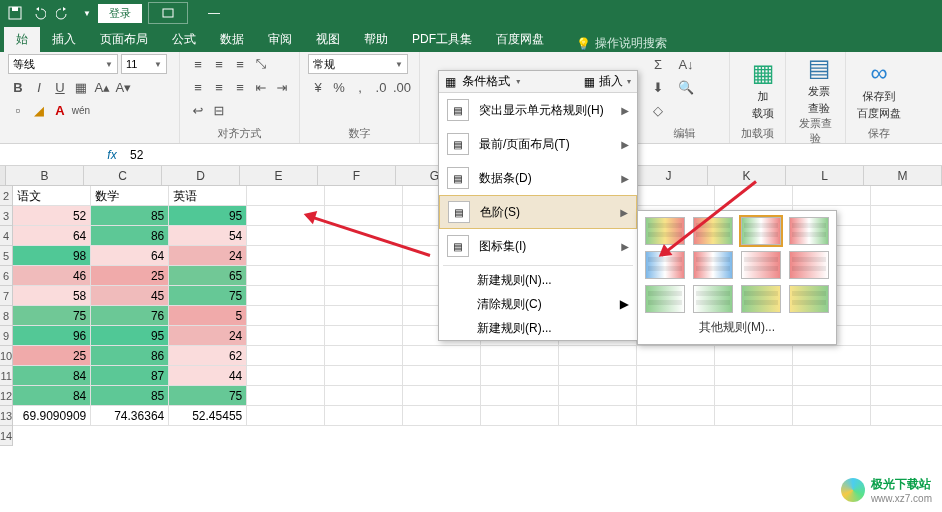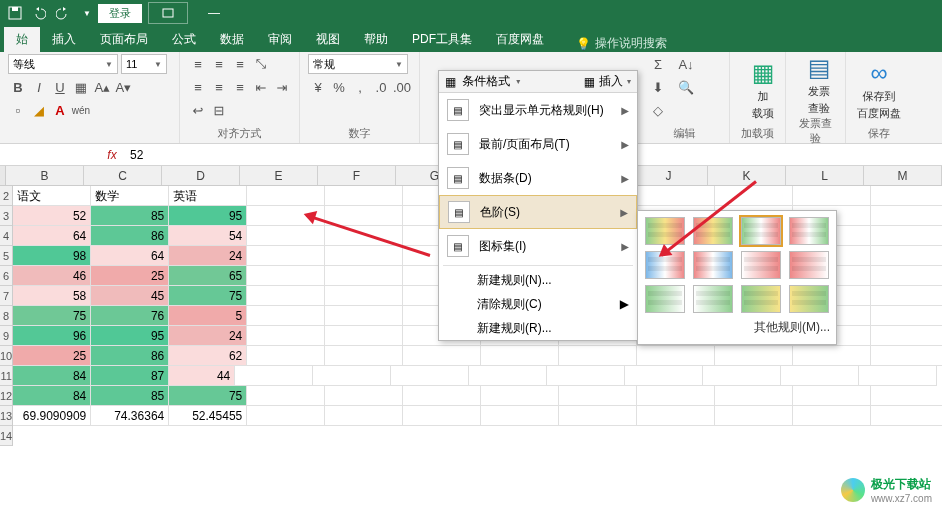--- a/index.html
+++ b/index.html
@@ -18,21 +18,21 @@
 .ribbon{height:92px;background:#f3f3f3;border-bottom:1px solid #d4d4d4;display:flex;position:relative}
 .group{border-right:1px solid #e0e0e0;display:flex;flex-direction:column;justify-content:space-between;padding:2px 8px 1px}
 .group-body{display:flex;gap:4px;flex-wrap:wrap;align-content:flex-start}
 .group-label{font-size:11px;color:#666;text-align:center;padding-bottom:1px}
 .combo{height:20px;border:1px solid #c0c0c0;background:#fff;display:flex;align-items:center;padding:0 4px;font-size:11px;justify-content:space-between}
 .ico{width:20px;height:20px;display:flex;align-items:center;justify-content:center;color:#555;font-size:13px}
 .big-btn{display:flex;flex-direction:column;align-items:center;justify-content:center;width:50px;height:72px;font-size:11px;color:#333;gap:2px}
 .big-ico{font-size:24px}
 .namebox-row{height:22px;border-bottom:1px solid #d4d4d4;display:flex;align-items:center;background:#fff}
 .namebox{width:100px;border-right:1px solid #d4d4d4;padding:0 6px;font-size:12px;color:#333}
-.fx{width:24px;text-align:center;font-style:italic;color:#b91c1c}
+.fx{width:24px;text-align:center;font-style:italic;color:#0369a1}
 .formula{padding:0 6px;font-size:12px}
 .sheet{position:relative}
 .col-headers{display:flex;height:20px;background:#f0f0f0;border-bottom:1px solid #ccc}
 .corner{width:28px;border-right:1px solid #ccc;background:#e8e8e8}
 .ch{border-right:1px solid #d0d0d0;text-align:center;font-size:12px;color:#444;line-height:20px}
 .grid-body{display:flex}
 .row-headers{width:28px;background:#f0f0f0;border-right:1px solid #ccc}
 .rh{height:20px;border-bottom:1px solid #d0d0d0;text-align:center;font-size:11px;color:#555;line-height:20px}
 .cells{position:relative}
 .row{display:flex;height:20px}
@@ -45,21 +45,21 @@
 .cf-item .arrow{position:absolute;right:8px;color:#666;font-size:10px}
 .cf-ico{width:22px;height:22px;border:1px solid #bbb;background:#fff;display:flex;align-items:center;justify-content:center;font-size:10px}
 .cf-sep{height:1px;background:#e0e0e0;margin:2px 4px}
 .cf-text{height:24px;display:flex;align-items:center;padding-left:38px;font-size:12px;gap:8px;position:relative}
 .cf-text .arrow{position:absolute;right:8px}
 .sub-panel{position:absolute;left:637px;top:210px;width:200px;background:#fff;border:1px solid #b6b6b6;box-shadow:2px 2px 6px rgba(0,0,0,.25);z-index:11;padding:6px}
 .palette{display:grid;grid-template-columns:repeat(4,40px);gap:6px 8px;justify-content:center}
 .swatch{width:40px;height:28px;border:1px solid #bbb;background:linear-gradient(90deg,#e8f3e2,#bcdca9,#e8f3e2);position:relative}
 .swatch::before,.swatch::after{content:"";position:absolute;left:2px;right:2px;height:5px;background:rgba(0,0,0,.07)}
 .swatch::before{top:5px}.swatch::after{top:14px}
-.more-rules{text-align:right;padding:6px 0 2px;font-size:12px;color:#333}
+.more-rules{text-align:center;padding:6px 0 2px;font-size:12px;color:#333}
 .arrow-red{position:absolute;width:160px;height:3px;background:#d23;transform-origin:right center;z-index:20}
 .arrow-red::after{content:"";position:absolute;left:-10px;top:-6px;border:7px solid transparent;border-right:12px solid #d23}
 .watermark{position:absolute;right:10px;bottom:8px;display:flex;align-items:center;gap:6px;font-size:12px;color:#0aa04a}
 .watermark .logo{width:24px;height:24px;border-radius:50%;background:conic-gradient(#4bcdf0,#5be28b,#f6c945,#4bcdf0)}
 .caret{font-size:8px;color:#666}
 svg{display:block}
 </style>
 </head>
 <body>
 
@@ -403,21 +403,21 @@
           <div class="cell" style="width: 78px;"></div>
           <div class="cell" style="width: 78px;"></div>
           <div class="cell" style="width: 78px;"></div>
           <div class="cell" style="width: 78px;"></div>
           <div class="cell" style="width: 78px;"></div>
           <div class="cell" style="width: 78px;"></div>
         </div>
         <div class="row">
           <div class="cell" style="width: 78px; background: rgb(99, 200, 150);">84</div>
           <div class="cell" style="width: 78px; background: rgb(91, 200, 150);">87</div>
-          <div class="cell" style="width: 66px; background: rgb(250, 220, 220);">44</div>
+          <div class="cell" style="width: 78px; background: rgb(250, 220, 220);">44</div>
           <div class="cell" style="width: 78px;"></div>
           <div class="cell" style="width: 78px;"></div>
           <div class="cell" style="width: 78px;"></div>
           <div class="cell" style="width: 78px;"></div>
           <div class="cell" style="width: 78px;"></div>
           <div class="cell" style="width: 78px;"></div>
           <div class="cell" style="width: 78px;"></div>
           <div class="cell" style="width: 78px;"></div>
           <div class="cell" style="width: 78px;"></div>
         </div>

